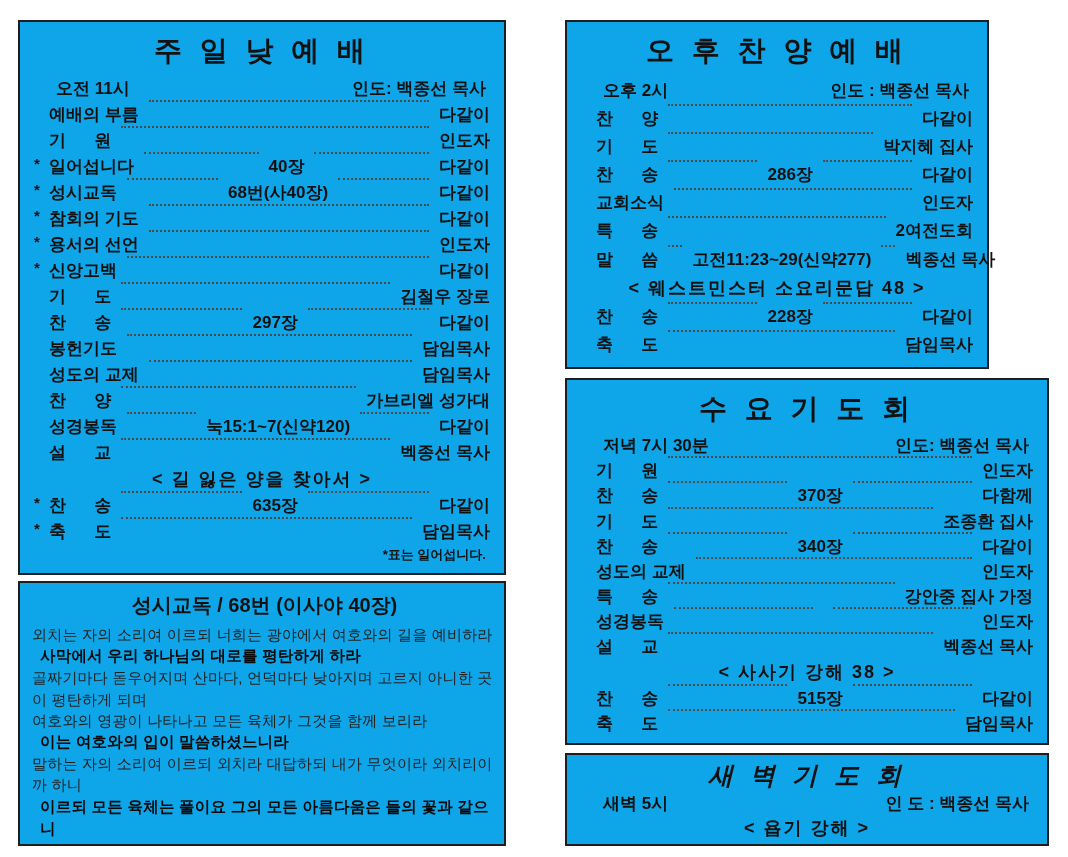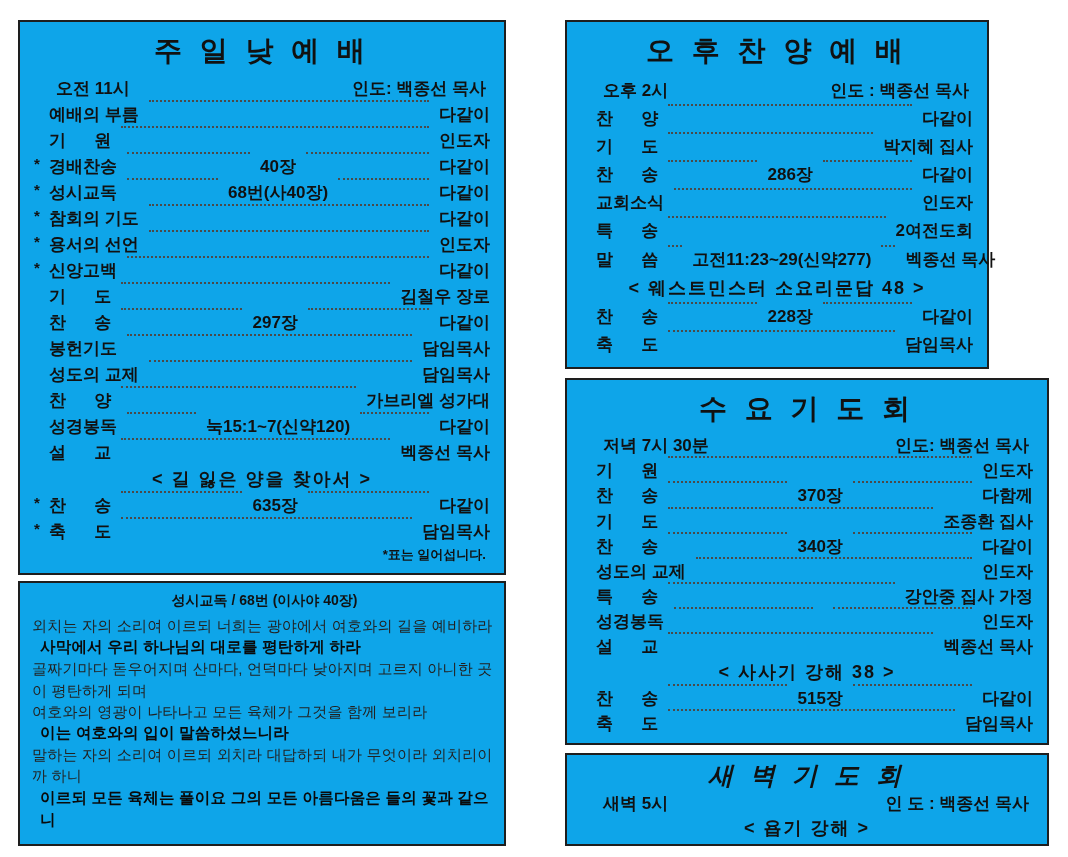--- a/index.html
+++ b/index.html
@@ -32,21 +32,21 @@
   .dots { flex:1 1 auto; height:0; border-bottom:2px dotted #4a4a4a;
           margin:0 10px; position:relative; top:-3px; min-width:14px; }
   .cval { white-space:pre; }
   .rval { white-space:pre; text-align:right; }
 
   .center-line { text-align:center; font-weight:bold; font-size:18px;
                  letter-spacing:2px; white-space:pre; }
   .footnote { text-align:right; font-size:13px; font-weight:bold;
               padding-right:4px; }
 
-  .reading-title { text-align:center; font-weight:bold; font-size:14px;
+  .reading-title { text-align:center; font-weight:bold; font-size:20px;
                    padding:9px 0 3px 5px; }
   .reading-body { padding:2px 10px 8px 12px; font-size:15px; line-height:1.42; }
   .rline { color:#222; letter-spacing:0.2px; }
   .rline.bold { font-weight:bold; color:#0a0a0a; padding-left:8px;
                 font-size:15.5px; }
 </style>
 </head>
 <body>
 
 <div class="box" id="box-sunday">
@@ -61,21 +61,21 @@
           <span class="label">예배의 부름</span>
           <span class="dots"></span>
           <span class="rval">다같이</span>
         </div><div class="row">
           <span class="star"></span>
           <span class="label">기      원</span>
           <span class="dots"></span>
           <span class="rval">인도자</span>
         </div><div class="row">
           <span class="star">*</span>
-          <span class="label">경배찬송</span>
+          <span class="label">일어섭니다</span>
           <span class="dots"></span>
           <span class="cval">40장</span>
           <span class="dots"></span>
           <span class="rval">다같이</span>
         </div><div class="row">
           <span class="star">*</span>
           <span class="label">성시교독</span>
           <span class="dots"></span>
           <span class="cval">68번(사40장)</span>
           <span class="dots"></span>

